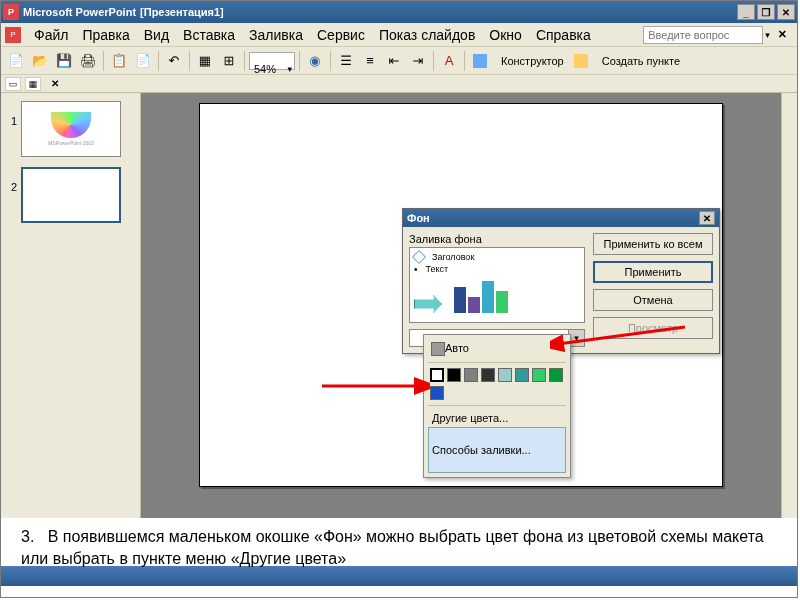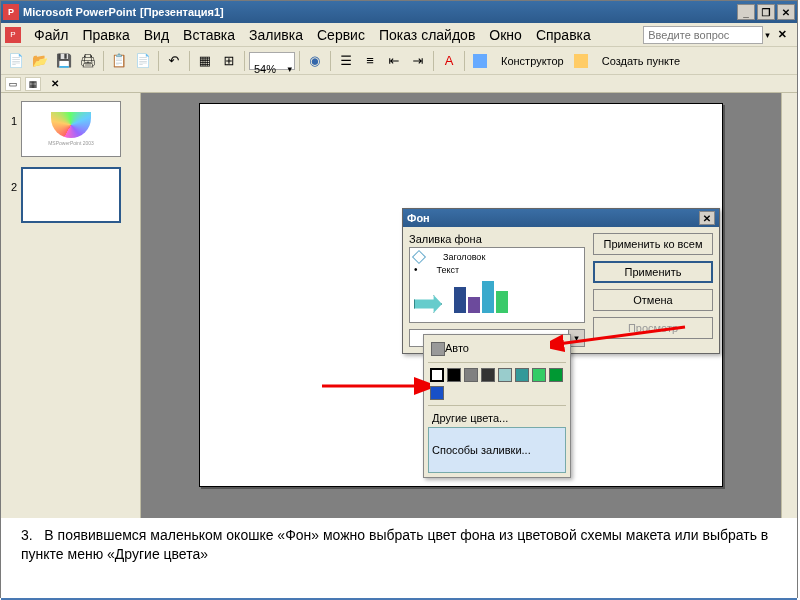--- a/index.html
+++ b/index.html
@@ -34,21 +34,21 @@
 .canvas-area { flex: 1; background: #808080; position: relative; display: flex; align-items: flex-start; justify-content: center; padding-top: 10px; }
 .slide { width: 524px; height: 384px; background: #fff; border: 1px solid #000; position: relative; box-shadow: 2px 2px 0 #555; }
 .rscroll { width: 16px; background: #ece9d8; border-left: 1px solid #c0bda4; }
 .bg-dialog { position: absolute; top: 104px; left: 202px; width: 318px; background: #ece9d8; border: 1px solid #666; box-shadow: 2px 2px 4px rgba(0,0,0,0.3); }
 .dlg-title { background: linear-gradient(#3a6ea5, #2c5a8c); color: #fff; font-size: 11px; font-weight: bold; height: 18px; display: flex; align-items: center; padding: 0 4px; justify-content: flex-end; }
 .dlg-close { margin-left: auto; width: 16px; height: 14px; background: #d4d0c8; border: 1px solid #888; color: #000; font-size: 10px; display: flex; align-items: center; justify-content: center; cursor: pointer; }
 .dlg-body { padding: 6px; display: flex; gap: 8px; }
 .dlg-left { flex: 1; }
 .dlg-group-label { font-size: 11px; margin-bottom: 2px; }
 .preview-box { border: 1px solid #888; background: #fff; height: 76px; padding: 4px; font-size: 9px; }
-.preview-box .pbox-top { display: flex; align-items: center; gap: 19px; margin-bottom: 2px; }
+.preview-box .pbox-top { display: flex; gap: 8px; margin-bottom: 2px; }
 .diamond { width: 10px; height: 10px; border: 1px solid #6ac; transform: rotate(45deg); display: inline-block; }
 .bullet { font-size: 10px; }
 .preview-graphics { display: flex; align-items: flex-end; gap: 2px; margin-top: 6px; }
 .arrow-shape { width: 28px; height: 18px; background: #6cc; clip-path: polygon(0 25%, 70% 25%, 70% 0, 100% 50%, 70% 100%, 70% 75%, 0 75%); border: 1px solid #388; }
 .bar { width: 12px; display: inline-block; }
 .color-combo { margin-top: 6px; border: 1px solid #888; height: 18px; background: #fff; display: flex; cursor: pointer; }
 .color-combo-swatch { flex: 1; background: #fff; }
 .color-combo-arrow { width: 16px; background: #d4d0c8; border-left: 1px solid #888; display: flex; align-items: center; justify-content: center; font-size: 9px; }
 .dlg-right { width: 120px; display: flex; flex-direction: column; gap: 6px; }
 .dlg-btn { border: 1px solid #888; background: #ece9d8; height: 22px; font-size: 11px; cursor: pointer; }
@@ -57,21 +57,21 @@
 .color-popup { position: absolute; top: 230px; left: 223px; width: 148px; background: #ece9d8; border: 1px solid #888; box-shadow: 2px 2px 4px rgba(0,0,0,0.3); padding: 4px; }
 .auto-row { display: flex; align-items: flex-start; border: 1px solid transparent; padding: 2px; cursor: pointer; font-size: 11px; }
 .auto-swatch { width: 14px; height: 14px; background: #999; border: 1px solid #666; }
 .popup-sep { height: 1px; background: #c0bda4; margin: 3px 0; }
 .color-grid { display: flex; gap: 3px; padding: 2px; }
 .color-cell { width: 14px; height: 14px; border: 1px solid #666; cursor: pointer; }
 .selected-color { border: 2px solid #000; outline: 1px solid #fff; outline-offset: -3px; }
 .single-color { display: flex; padding: 2px; }
 .popup-item { font-size: 11px; padding: 3px 4px; cursor: pointer; }
 .popup-item.highlighted { background: #d4e5f7; border: 1px solid #7aa; padding: 16px 3px; }
-.caption-area { height: 80px; padding: 8px 20px; font-size: 14px; background: #fff; line-height: 1.35; }
+.caption-area { height: 48px; padding: 8px 20px; font-size: 16px; background: #fff; line-height: 1.35; }
 .footer-stripe { height: 20px; background: linear-gradient(#4a7ab5, #2c5a8c); }
 svg.arrow-svg { position: absolute; }
 </style>
 </head>
 <body>
 
 <div class="window">
 
   <div class="titlebar">
     <span class="titlebar-icon">P</span>

